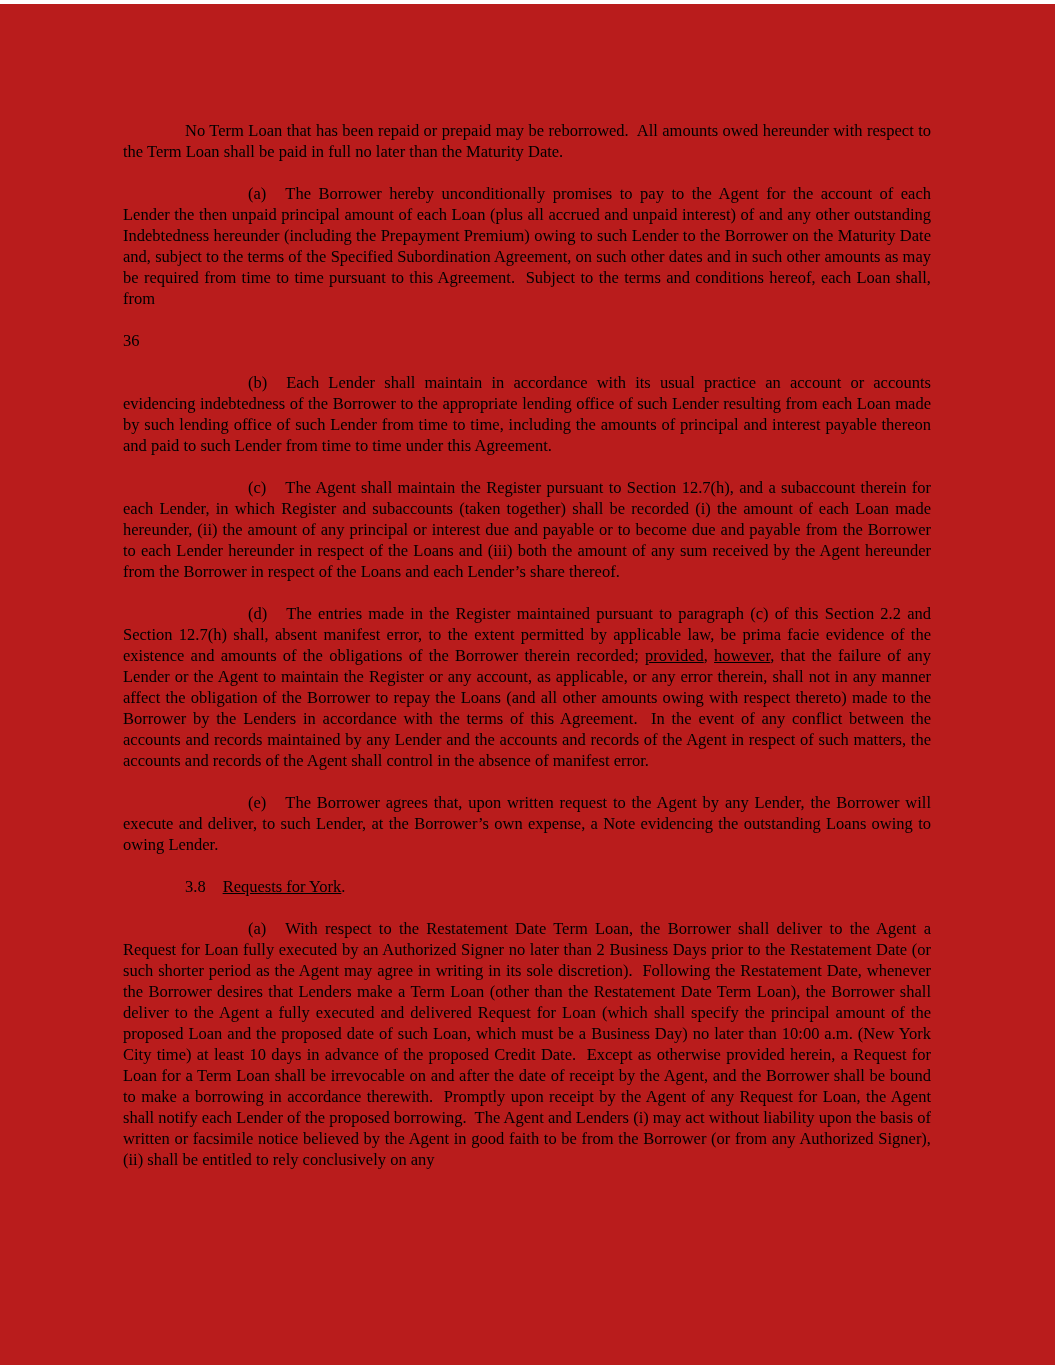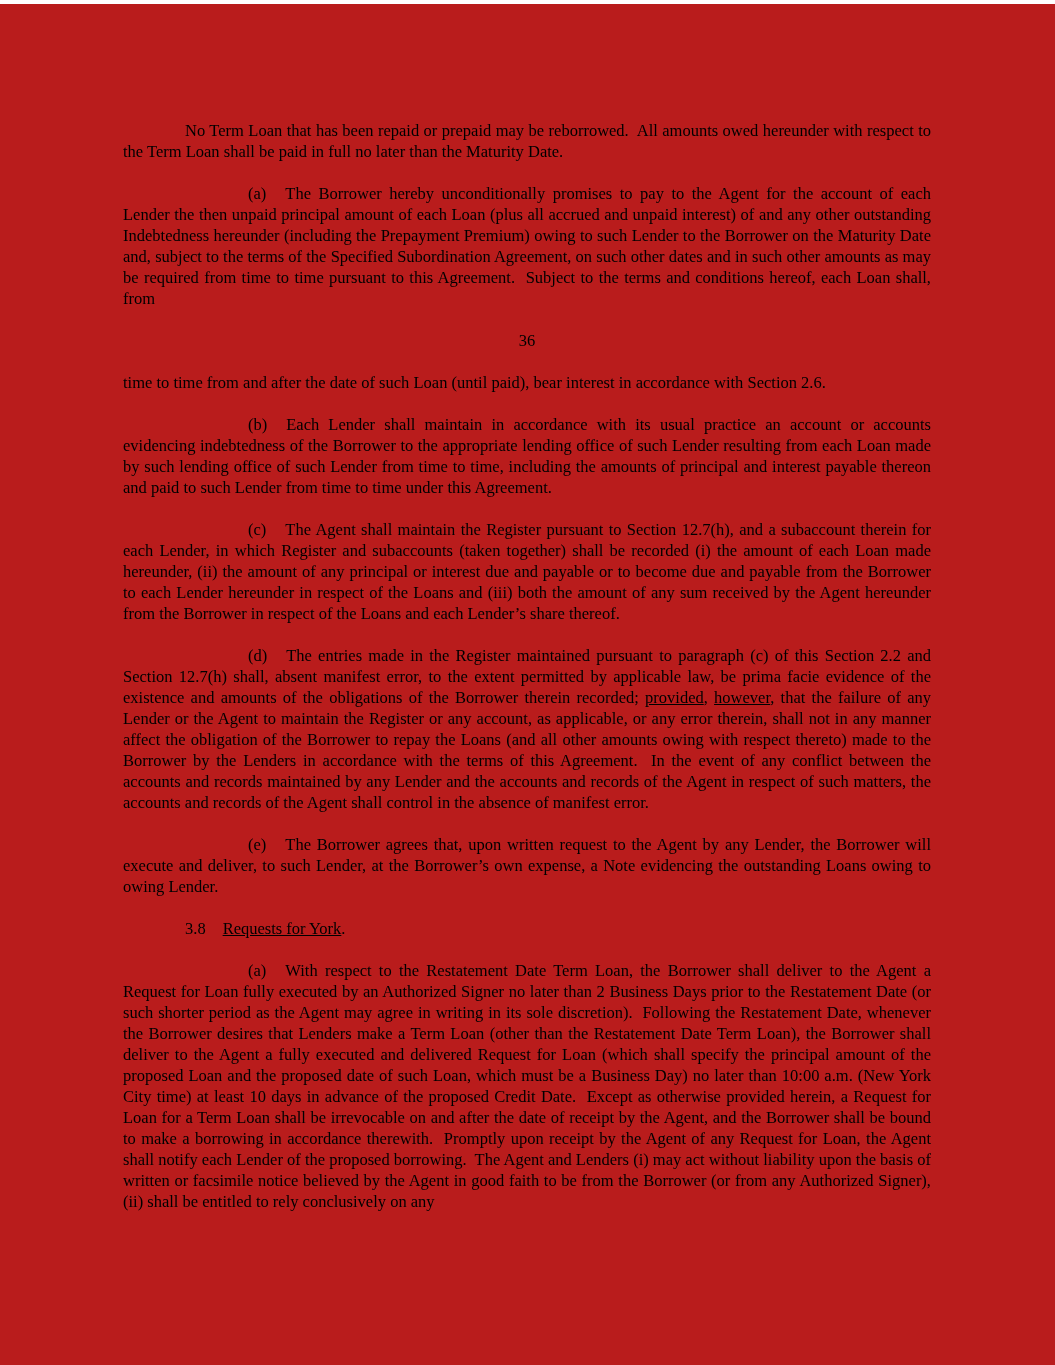--- a/index.html
+++ b/index.html
@@ -14,38 +14,37 @@
     font-family: "Liberation Serif", "DejaVu Serif", serif;
     font-size: 16.5px;
     line-height: 21px;
     color: #000000;
     overflow: hidden;
   }
   p { margin: 0 0 21px 0; text-align: justify; }
   p.ind1 { text-indent: 62px; }
   p.ind2 { text-indent: 125px; }
   p.noind { text-indent: 0; }
-  p.pagenum { text-align: center; text-indent: 0; }
+  p.pagenum { text-align: left; text-indent: 0; }
   .u { text-decoration: underline; }
   .tabgap { display: inline-block; width: 19px; }
   .tabgap-h { display: inline-block; width: 17px; }
 </style>
 </head>
 <body>
 
 <div class="page">
 
   <p class="ind1"><span>No Term Loan that has been repaid or prepaid may be reborrowed.&nbsp; All amounts owed hereunder with respect to the Term Loan shall be paid in full no later than the Maturity Date.</span></p>
 
 
   <p class="ind2"><span>(a)</span><span class="tabgap"></span><span>The Borrower hereby unconditionally promises to pay to the Agent for the account of each Lender the then unpaid principal amount of each Loan (plus all accrued and unpaid interest) of and any other outstanding Indebtedness hereunder (including the Prepayment Premium) owing to such Lender to the Borrower on the Maturity Date and, subject to the terms of the Specified Subordination Agreement, on such other dates and in such other amounts as may be required from time to time pursuant to this Agreement.&nbsp; Subject to the terms and conditions hereof, each Loan shall, from</span></p>
 
   <p class="pagenum"><span>36</span></p>
 
-  <p class="noind"><span>time to time from and after the date of such Loan (until paid), bear interest in accordance with Section 2.6.</span></p>
 
   <p class="ind2"><span>(b)</span><span class="tabgap"></span><span>Each Lender shall maintain in accordance with its usual practice an account or accounts evidencing indebtedness of the Borrower to the appropriate lending office of such Lender resulting from each Loan made by such lending office of such Lender from time to time, including the amounts of principal and interest payable thereon and paid to such Lender from time to time under this Agreement.</span></p>
 
   <p class="ind2"><span>(c)</span><span class="tabgap"></span><span>The Agent shall maintain the Register pursuant to Section 12.7(h), and a subaccount therein for each Lender, in which Register and subaccounts (taken together) shall be recorded (i) the amount of each Loan made hereunder, (ii) the amount of any principal or interest due and payable or to become due and payable from the Borrower to each Lender hereunder in respect of the Loans and (iii) both the amount of any sum received by the Agent hereunder from the Borrower in respect of the Loans and each Lender’s share thereof.</span></p>
 
   <p class="ind2"><span>(d)</span><span class="tabgap"></span><span>The entries made in the Register maintained pursuant to paragraph (c) of this Section 2.2 and Section 12.7(h) shall, absent manifest error, to the extent permitted by applicable law, be prima facie evidence of the existence and amounts of the obligations of the Borrower therein recorded; </span><span class="u">provided</span><span>, </span><span class="u">however</span><span>, that the failure of any Lender or the Agent to maintain the Register or any account, as applicable, or any error therein, shall not in any manner affect the obligation of the Borrower to repay the Loans (and all other amounts owing with respect thereto) made to the Borrower by the Lenders in accordance with the terms of this Agreement.&nbsp; In the event of any conflict between the accounts and records maintained by any Lender and the accounts and records of the Agent in respect of such matters, the accounts and records of the Agent shall control in the absence of manifest error.</span></p>
 
   <p class="ind2"><span>(e)</span><span class="tabgap"></span><span>The Borrower agrees that, upon written request to the Agent by any Lender, the Borrower will execute and deliver, to such Lender, at the Borrower’s own expense, a Note evidencing the outstanding Loans owing to owing Lender.</span></p>
 
   <p class="ind1"><span>3.8</span><span class="tabgap-h"></span><span class="u">Requests for York</span><span>.</span></p>

